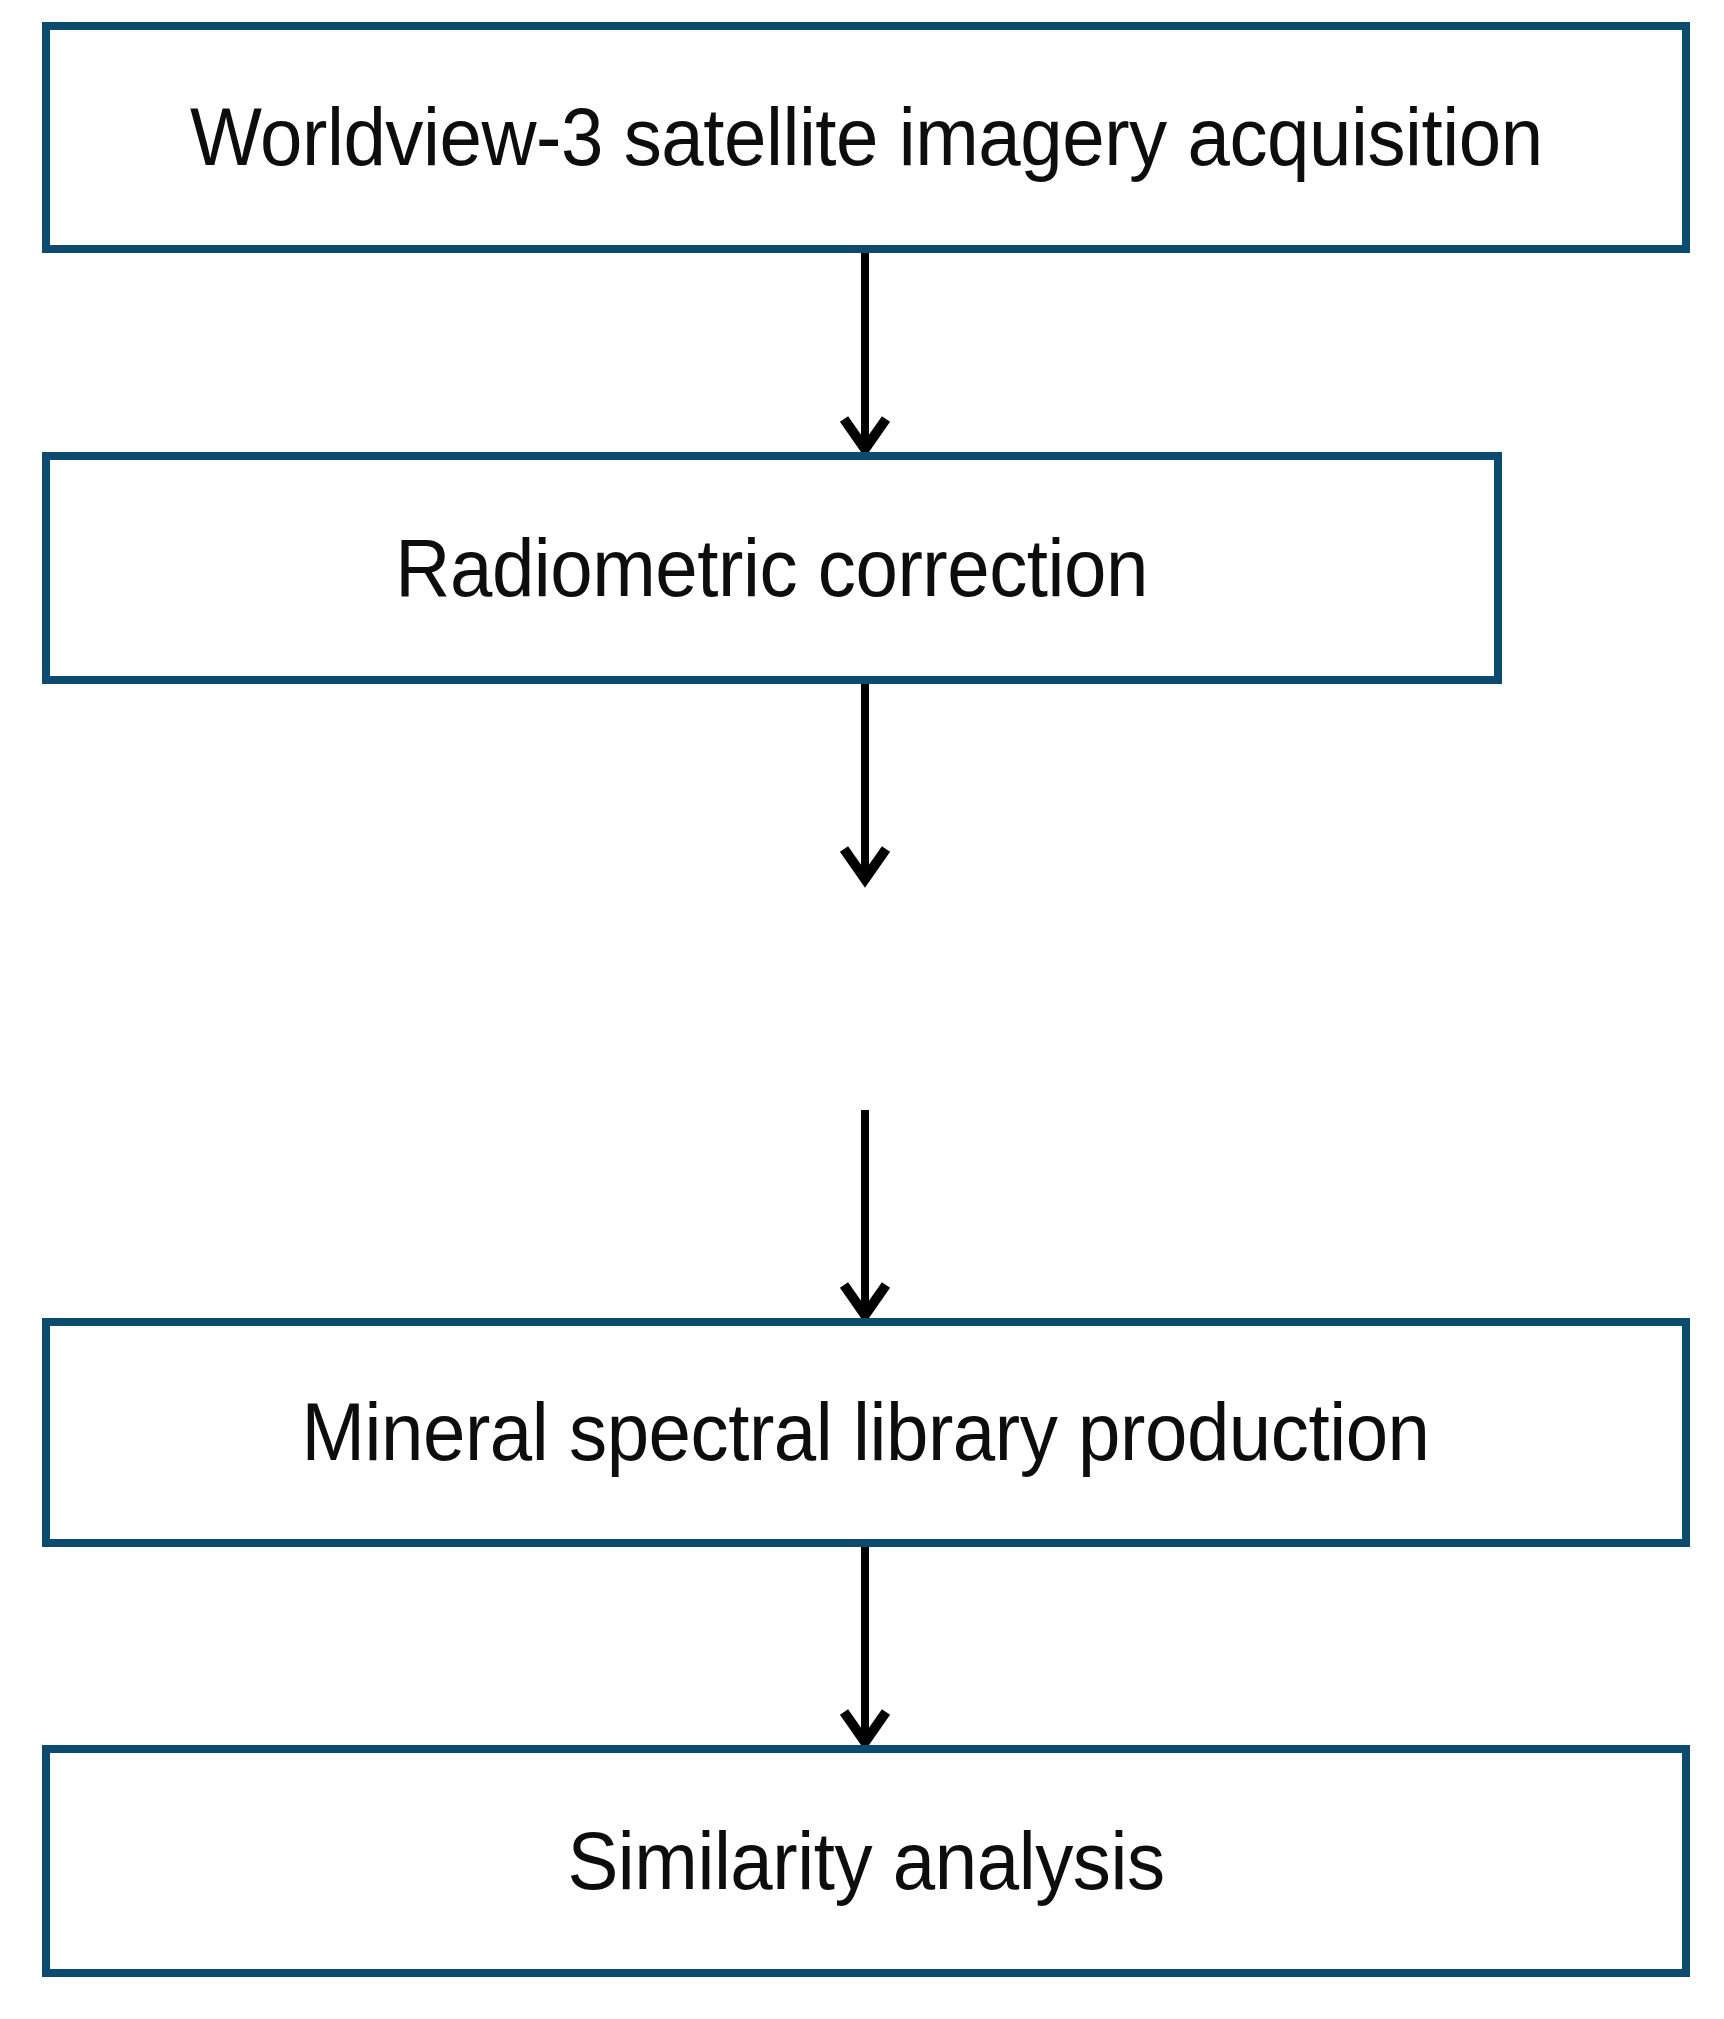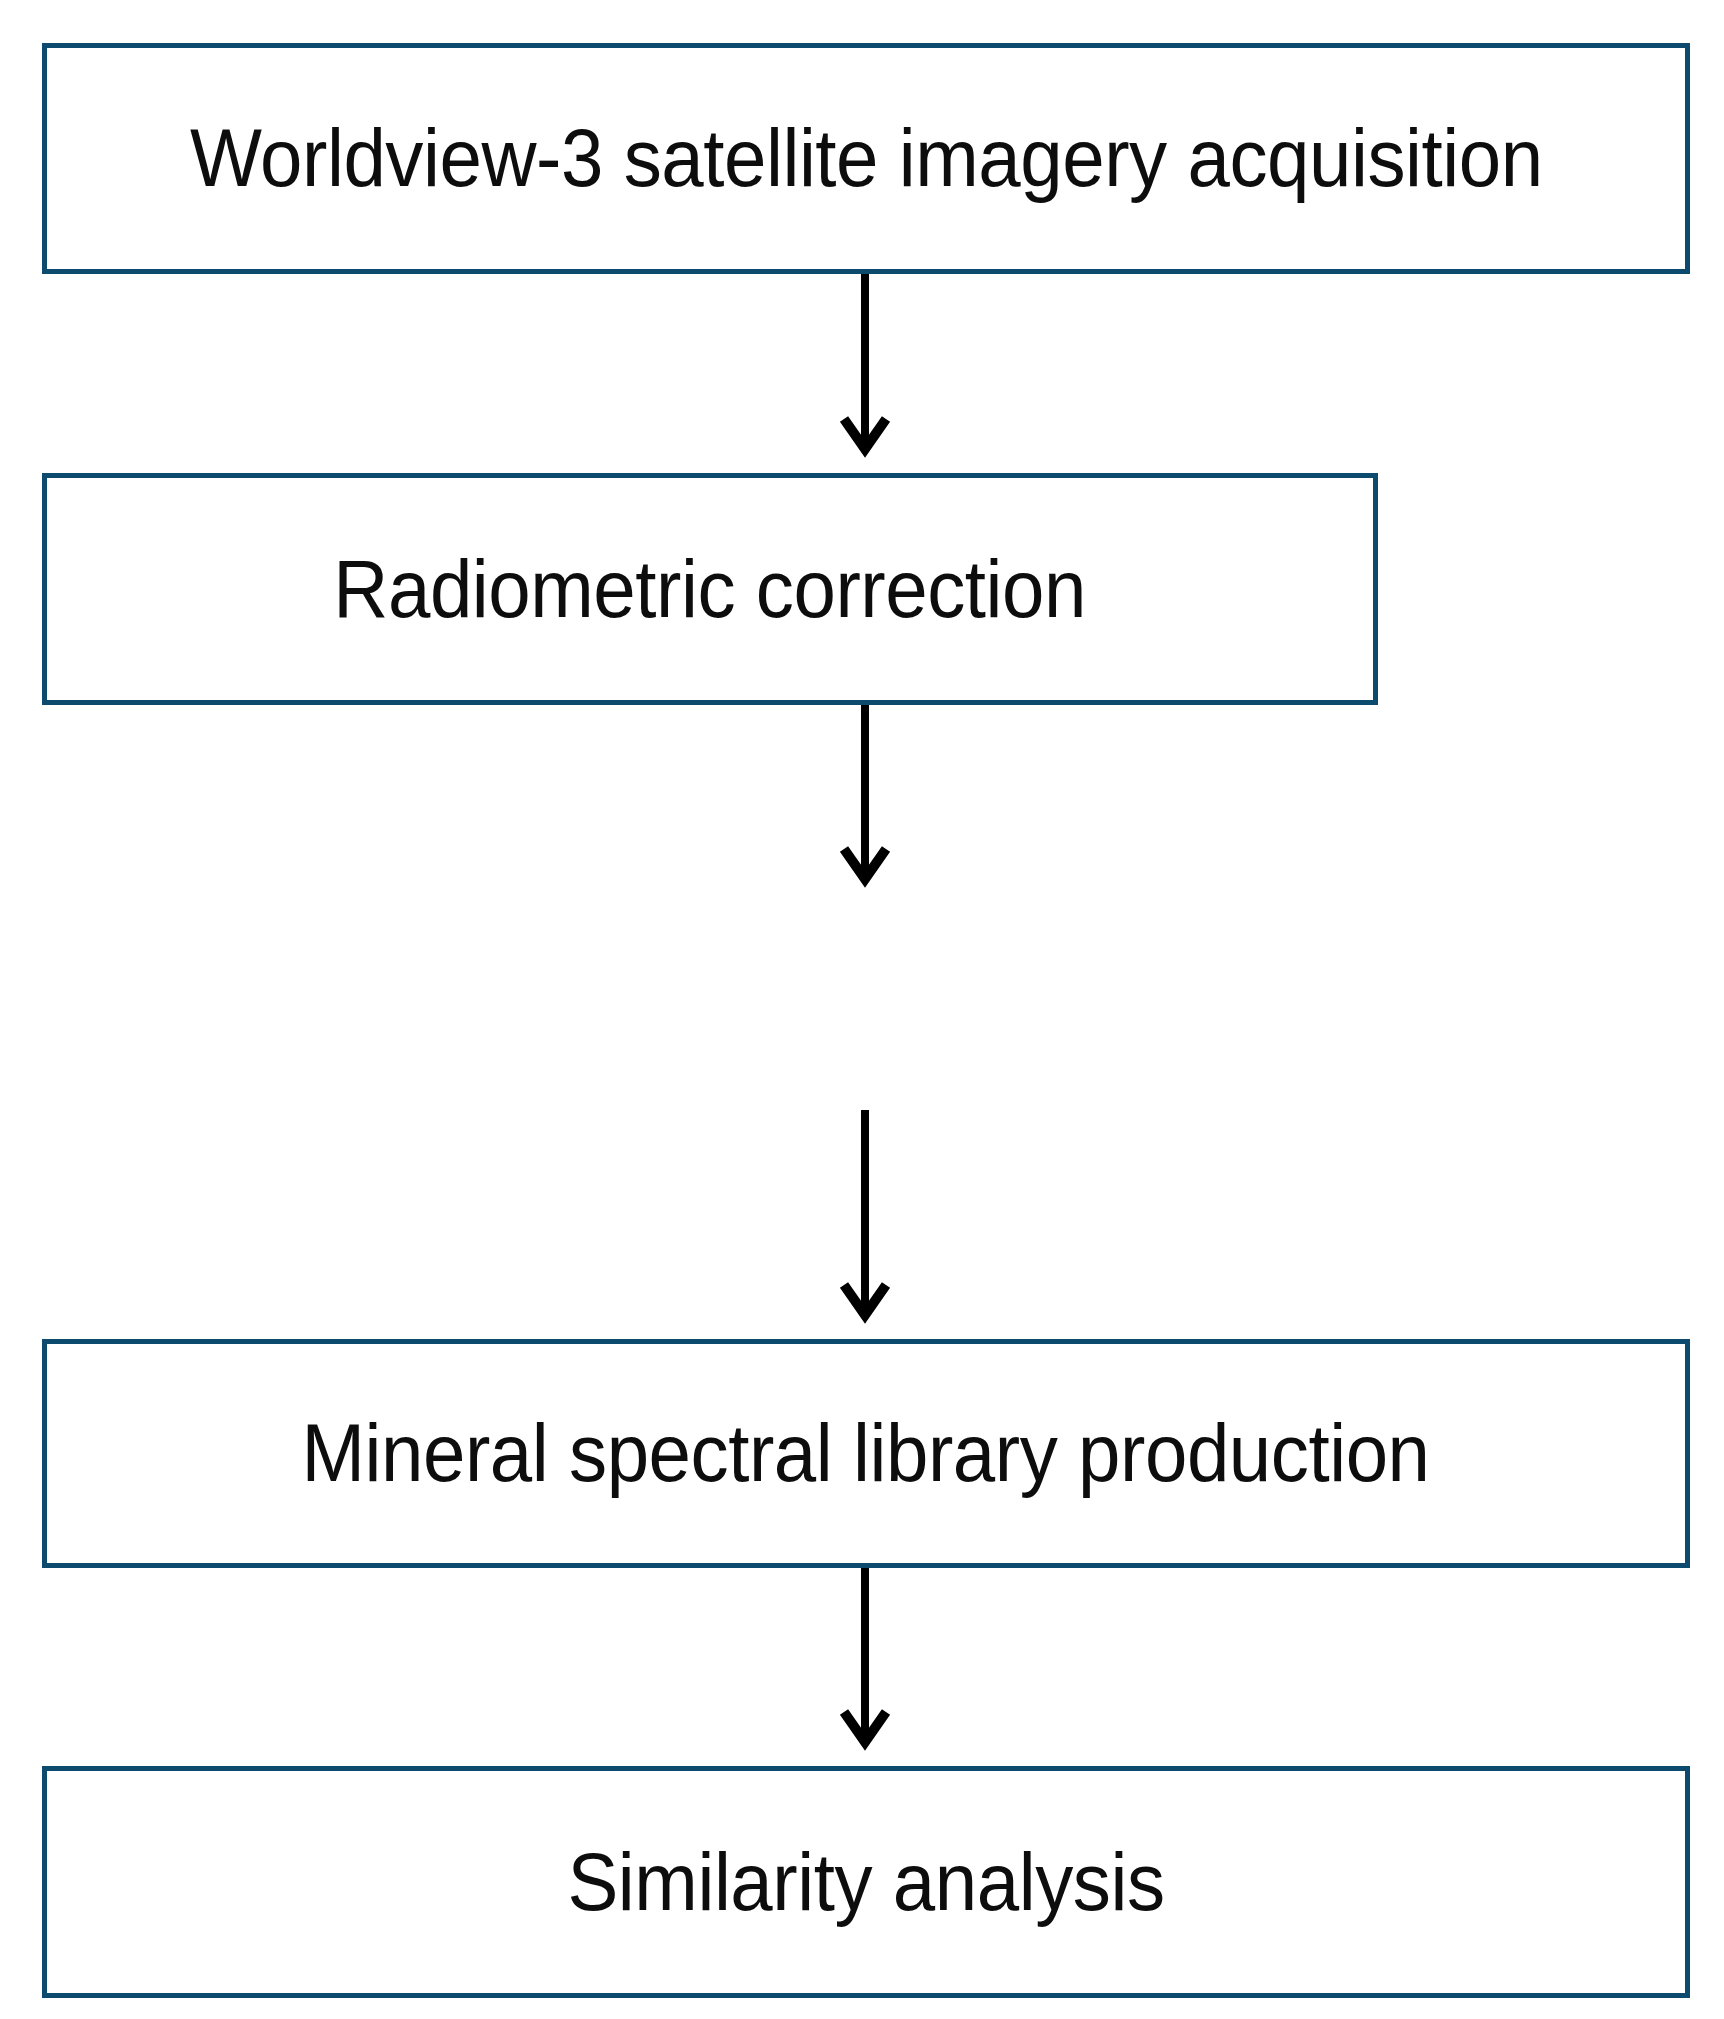--- a/index.html
+++ b/index.html
@@ -12,25 +12,24 @@
     width: 1724px;
     height: 2019px;
     background: #ffffff;
     overflow: hidden;
     font-family: "Liberation Sans", "DejaVu Sans", sans-serif;
   }
   .node {
     position: absolute;
     box-sizing: border-box;
     background: #ffffff;
-    border: 5px solid #0c4a6e;
+    border: 8px solid #0c4a6e;
     display: flex;
     align-items: center;
     justify-content: center;
-    margin-top: 21px;
   }
   .node-label {
     font-family: "Liberation Sans", "DejaVu Sans", sans-serif;
     font-size: 82px;
     font-weight: 400;
     color: #0d0d0d;
     letter-spacing: -0.5px;
     line-height: 1.05;
     white-space: nowrap;
     transform: scaleX(0.93);
@@ -75,21 +74,21 @@
     <svg width="64" height="199" viewBox="0 0 64 199" aria-hidden="true">
       <line x1="32" y1="0" x2="32" y2="196" stroke="#000000" stroke-width="8"></line>
       <path d="M 11 165 L 32 195 L 53 165" fill="none" stroke="#000000" stroke-width="10" stroke-linecap="butt" stroke-linejoin="miter"></path>
     </svg>
   </div>
 
   <div class="node" style="left:42px; top:22px; width:1648px; height:231px;">
     <span class="node-label">Worldview-3 satellite imagery acquisition</span>
   </div>
 
-  <div class="node" style="left:42px; top:452px; width:1336px; height:232px;">
+  <div class="node" style="left:42px; top:452px; width:1460px; height:232px;">
     <span class="node-label">Radiometric correction</span>
   </div>
 
 
   <div class="node" style="left:42px; top:1318px; width:1648px; height:229px;">
     <span class="node-label">Mineral spectral library production</span>
   </div>
 
   <div class="node" style="left:42px; top:1745px; width:1648px; height:232px;">
     <span class="node-label">Similarity analysis</span>

